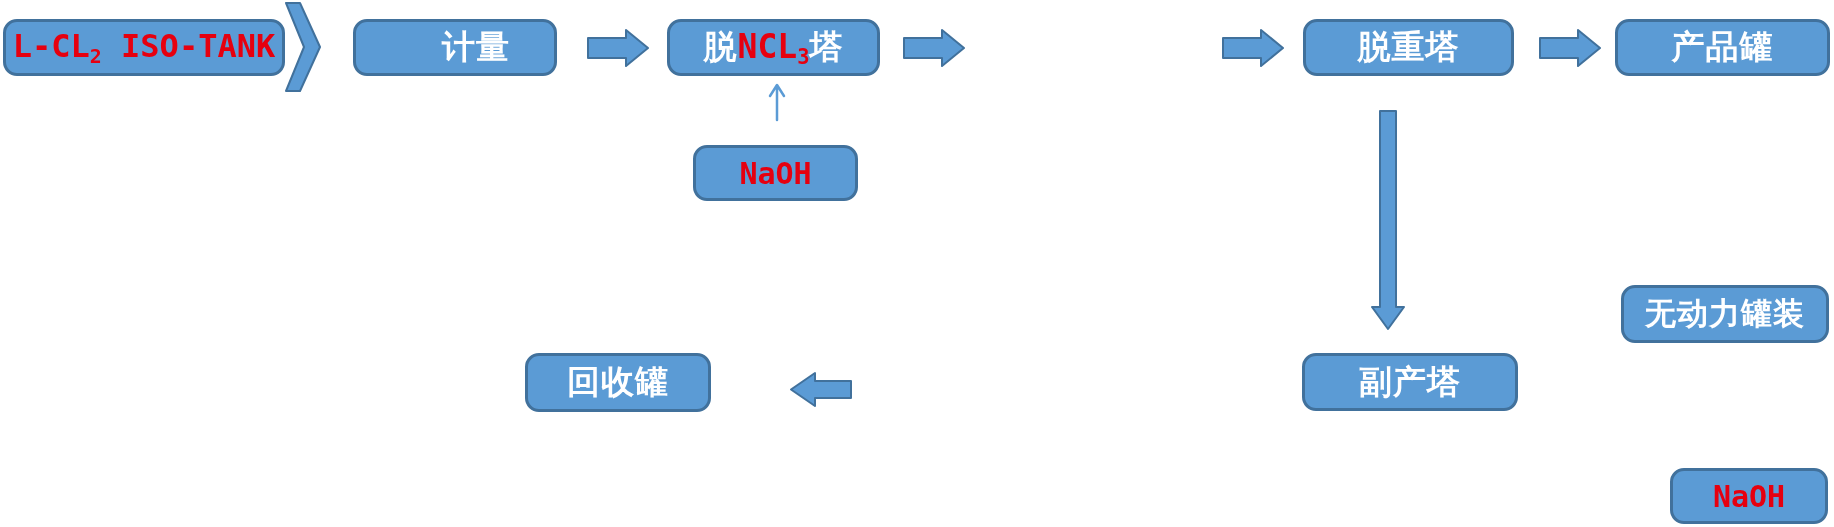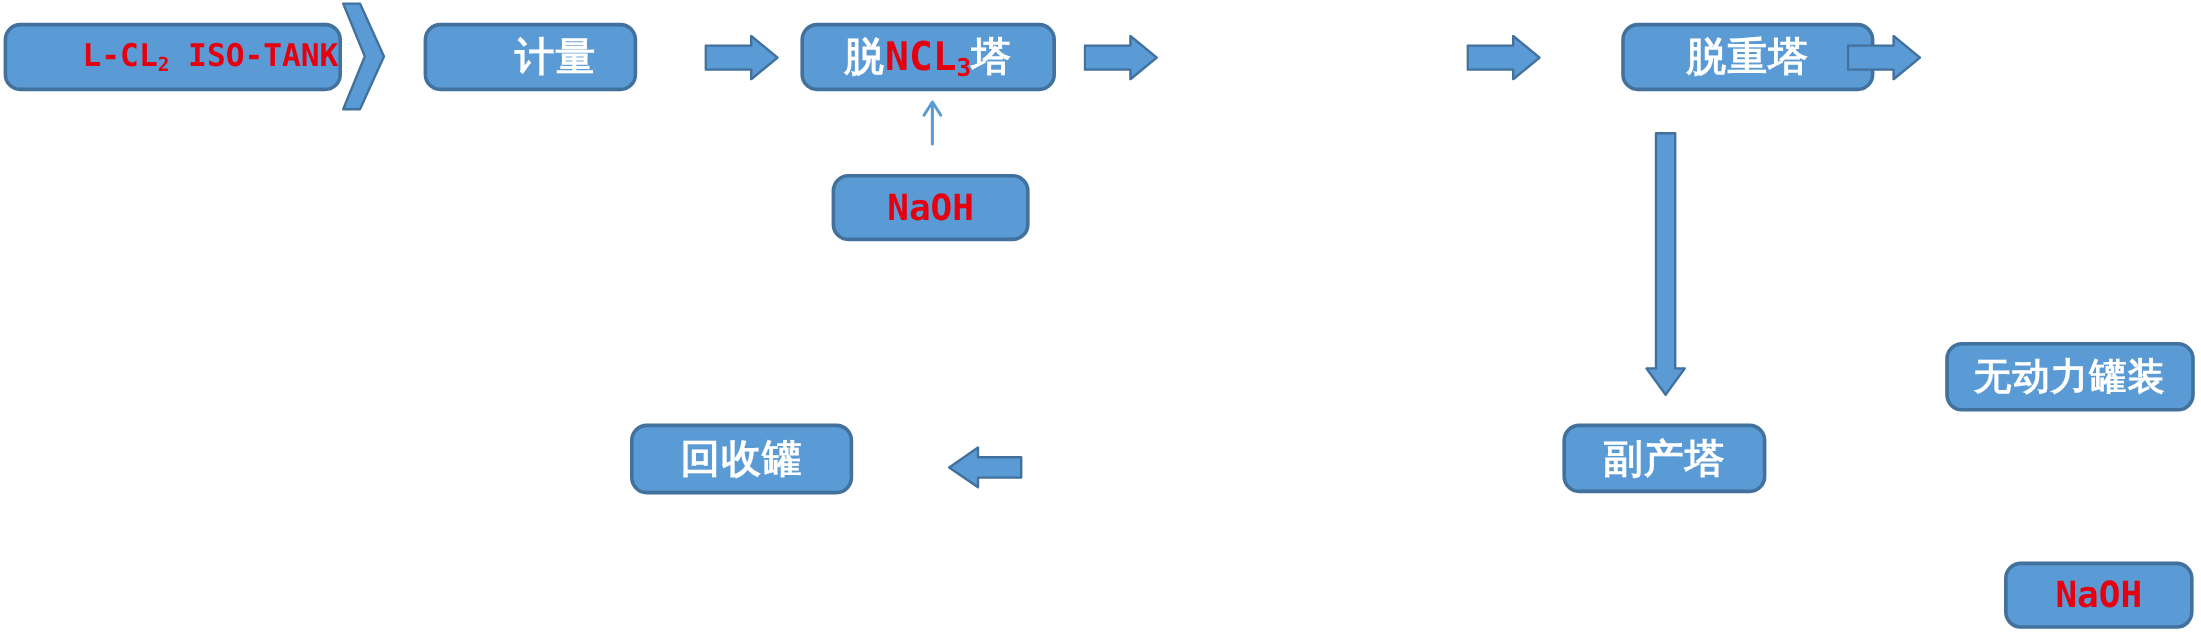--- a/index.html
+++ b/index.html
@@ -45,31 +45,31 @@
   .arrow { position: absolute; }
   .arrow svg { display: block; }
   .blockshape { fill: var(--arrow-fill); stroke: var(--arrow-border); stroke-width: 2; stroke-linejoin: round; }
   .thinline { fill: none; stroke: var(--arrow-fill); stroke-width: 2.5; stroke-linecap: round; stroke-linejoin: round; }
 </style>
 </head>
 <body>
 
 <div class="canvas">
 
-  <div class="node mono red" style="left:3px; top:19px; width:282px; height:57px; font-size:26px;justify-content:flex-end;">
+  <div class="node mono red" style="left:3px; top:19px; width:282px; height:57px; font-size:32px;">
     <span><span>L-CL</span><span class="sub">2</span><span> ISO-TANK</span></span>
   </div>
 
   <div class="arrow" style="left:283px; top:1px;">
     <svg width="40" height="92" viewBox="0 0 40 92">
       <polygon class="blockshape" points="3,2 17,2 37,46 17,90 3,90 21,46"></polygon>
     </svg>
   </div>
 
-  <div class="node" style="left:353px; top:19px; width:178px; height:57px;padding-left:42px;">
+  <div class="node" style="left:353px; top:19px; width:204px; height:57px;padding-left:42px;">
     <span>计量</span>
   </div>
 
   <div class="arrow" style="left:587px; top:29px;">
     <svg width="62" height="38" viewBox="0 0 62 38">
       <polygon class="blockshape" points="1,9 39,9 39,1 61,19 39,37 39,29 1,29"></polygon>
     </svg>
   </div>
 
   <div class="node" style="left:667px; top:19px; width:213px; height:57px;">
@@ -82,30 +82,33 @@
     </svg>
   </div>
 
 
   <div class="arrow" style="left:1222px; top:29px;">
     <svg width="62" height="38" viewBox="0 0 62 38">
       <polygon class="blockshape" points="1,9 39,9 39,1 61,19 39,37 39,29 1,29"></polygon>
     </svg>
   </div>
 
-  <div class="node" style="left:1303px; top:19px; width:211px; height:57px;margin-left:48px;">
+  <div class="node" style="left:1303px; top:19px; width:211px; height:57px;">
     <span>脱重塔</span>
   </div>
 
   <div class="arrow" style="left:1539px; top:29px;">
     <svg width="62" height="38" viewBox="0 0 62 38">
       <polygon class="blockshape" points="1,9 39,9 39,1 61,19 39,37 39,29 1,29"></polygon>
     </svg>
   </div>
 
+  <div class="node" style="left:1615px; top:19px; width:215px; height:57px;">
+    <span>产品罐</span>
+  </div>
 
   <div class="arrow" style="left:765px; top:80px;">
     <svg width="24" height="42" viewBox="0 0 24 42">
       <path class="thinline" d="M12 40 L12 7 M5 16 L12 5 L19 16"></path>
     </svg>
   </div>
 
   <div class="node mono red" style="left:693px; top:145px; width:165px; height:56px; font-size:30px;">
     <span>NaOH</span>
   </div>
@@ -119,21 +122,21 @@
   <div class="node" style="left:525px; top:353px; width:186px; height:59px;">
     <span>回收罐</span>
   </div>
 
   <div class="arrow" style="left:789px; top:371px;">
     <svg width="64" height="37" viewBox="0 0 64 37">
       <polygon class="blockshape" points="2,18.5 26,2 26,10 62,10 62,27 26,27 26,35"></polygon>
     </svg>
   </div>
 
-  <div class="node" style="left:1302px; top:353px; width:170px; height:58px;">
+  <div class="node" style="left:1302px; top:353px; width:216px; height:58px;">
     <span>副产塔</span>
   </div>
 
   <div class="node" style="left:1621px; top:285px; width:208px; height:58px; font-size:31px;border-radius:14px;">
     <span>无动力罐装</span>
   </div>
 
   <div class="node mono red" style="left:1670px; top:468px; width:158px; height:56px; font-size:30px;">
     <span>NaOH</span>
   </div>

